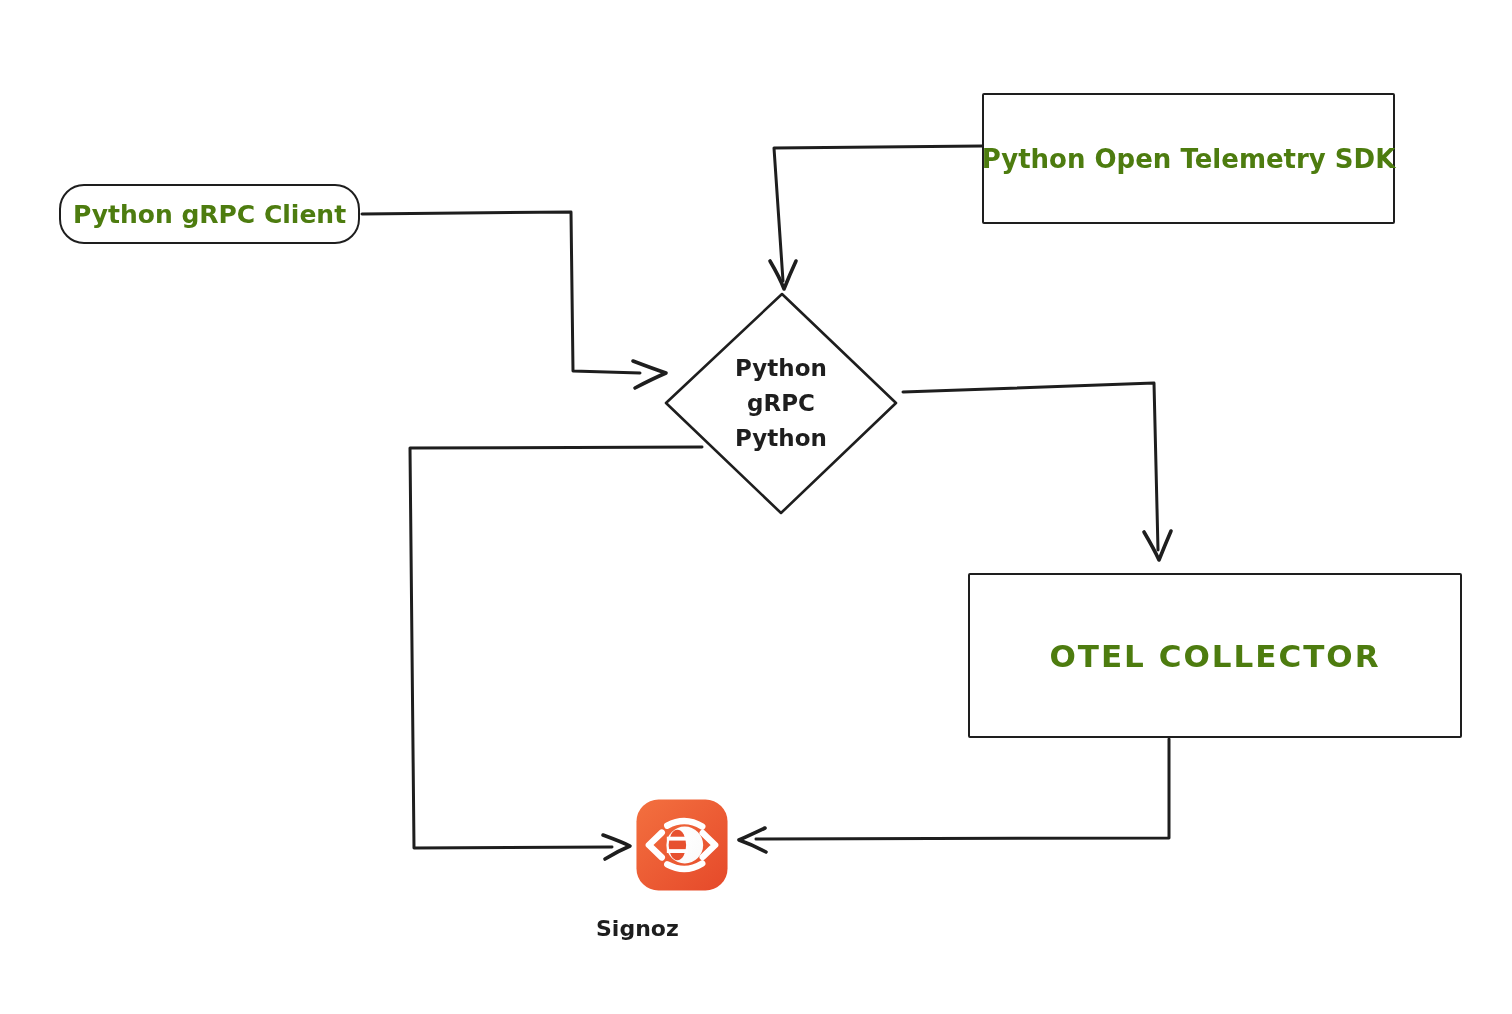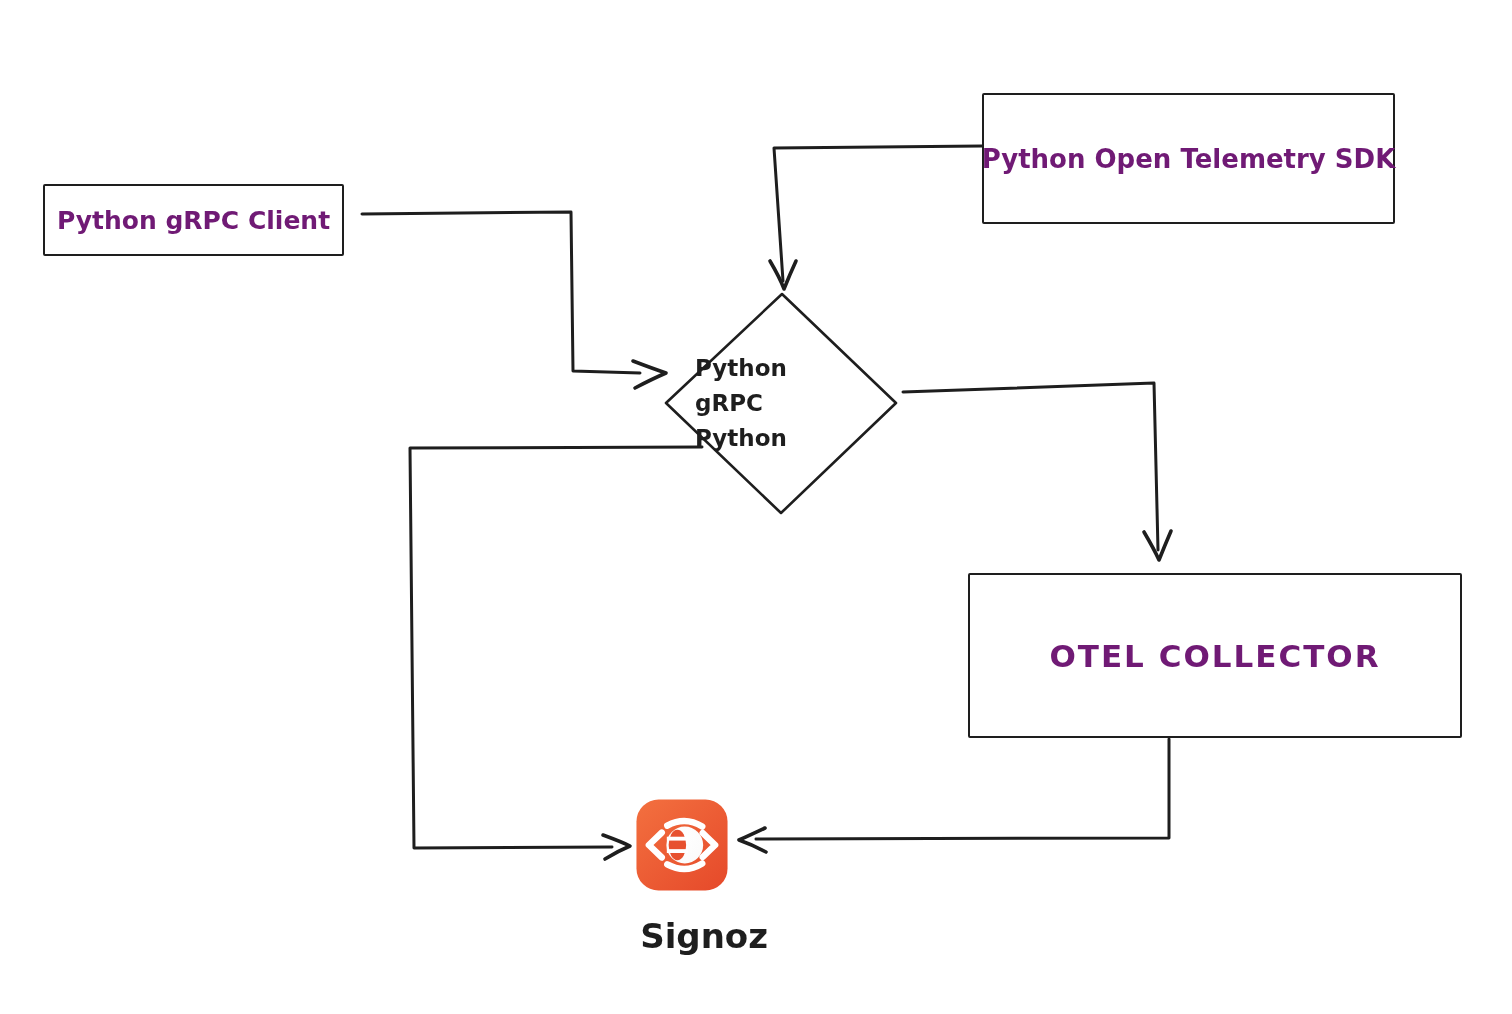--- a/index.html
+++ b/index.html
@@ -46,45 +46,46 @@
     position: absolute;
     border: 2.5px solid #1e1e1e;
     border-radius: 2px;
     background: #ffffff;
     display: flex;
     align-items: center;
     justify-content: center;
     box-sizing: border-box;
     text-align: center;
   }
-  .node-client   { left: 43px;  top: 184px; width: 301px; height: 72px;  font-size: 25px; }
+  .node-client   { left: 59px;  top: 184px; width: 301px; height: 60px;  font-size: 25px; border-radius: 25px; }
   .node-sdk      { left: 982px; top: 93px;  width: 413px; height: 131px; font-size: 26px; }
   .node-collector{ left: 968px; top: 573px; width: 494px; height: 165px; font-size: 31px; letter-spacing: 2px; }
-  .node-label { font-weight: 600; color: #701a75; white-space: nowrap; }
+  .node-label { font-weight: 600; color: #4d7c0f; white-space: nowrap; }
   .diamond-label {
     position: absolute;
     left: 695px; top: 351px;
     width: 172px;
+    text-align: center;
     font-size: 23px;
     font-weight: 600;
     line-height: 1.52;
     color: #1e1e1e;
   }
   .diamond-label span { display: block; }
   .signoz-icon {
     position: absolute;
     left: 636px; top: 799px;
     width: 92px; height: 92px;
   }
   .signoz-label {
     position: absolute;
     left: 596px; top: 916px;
     width: 172px;
-    text-align: right;
-    font-size: 34px;
+    text-align: left;
+    font-size: 22px;
     font-weight: 600;
     color: #1e1e1e;
   }
 </style>
 </head>
 <body>
 
 <div class="canvas">
 
   <svg class="edges-layer" viewBox="0 0 1512 1014">

